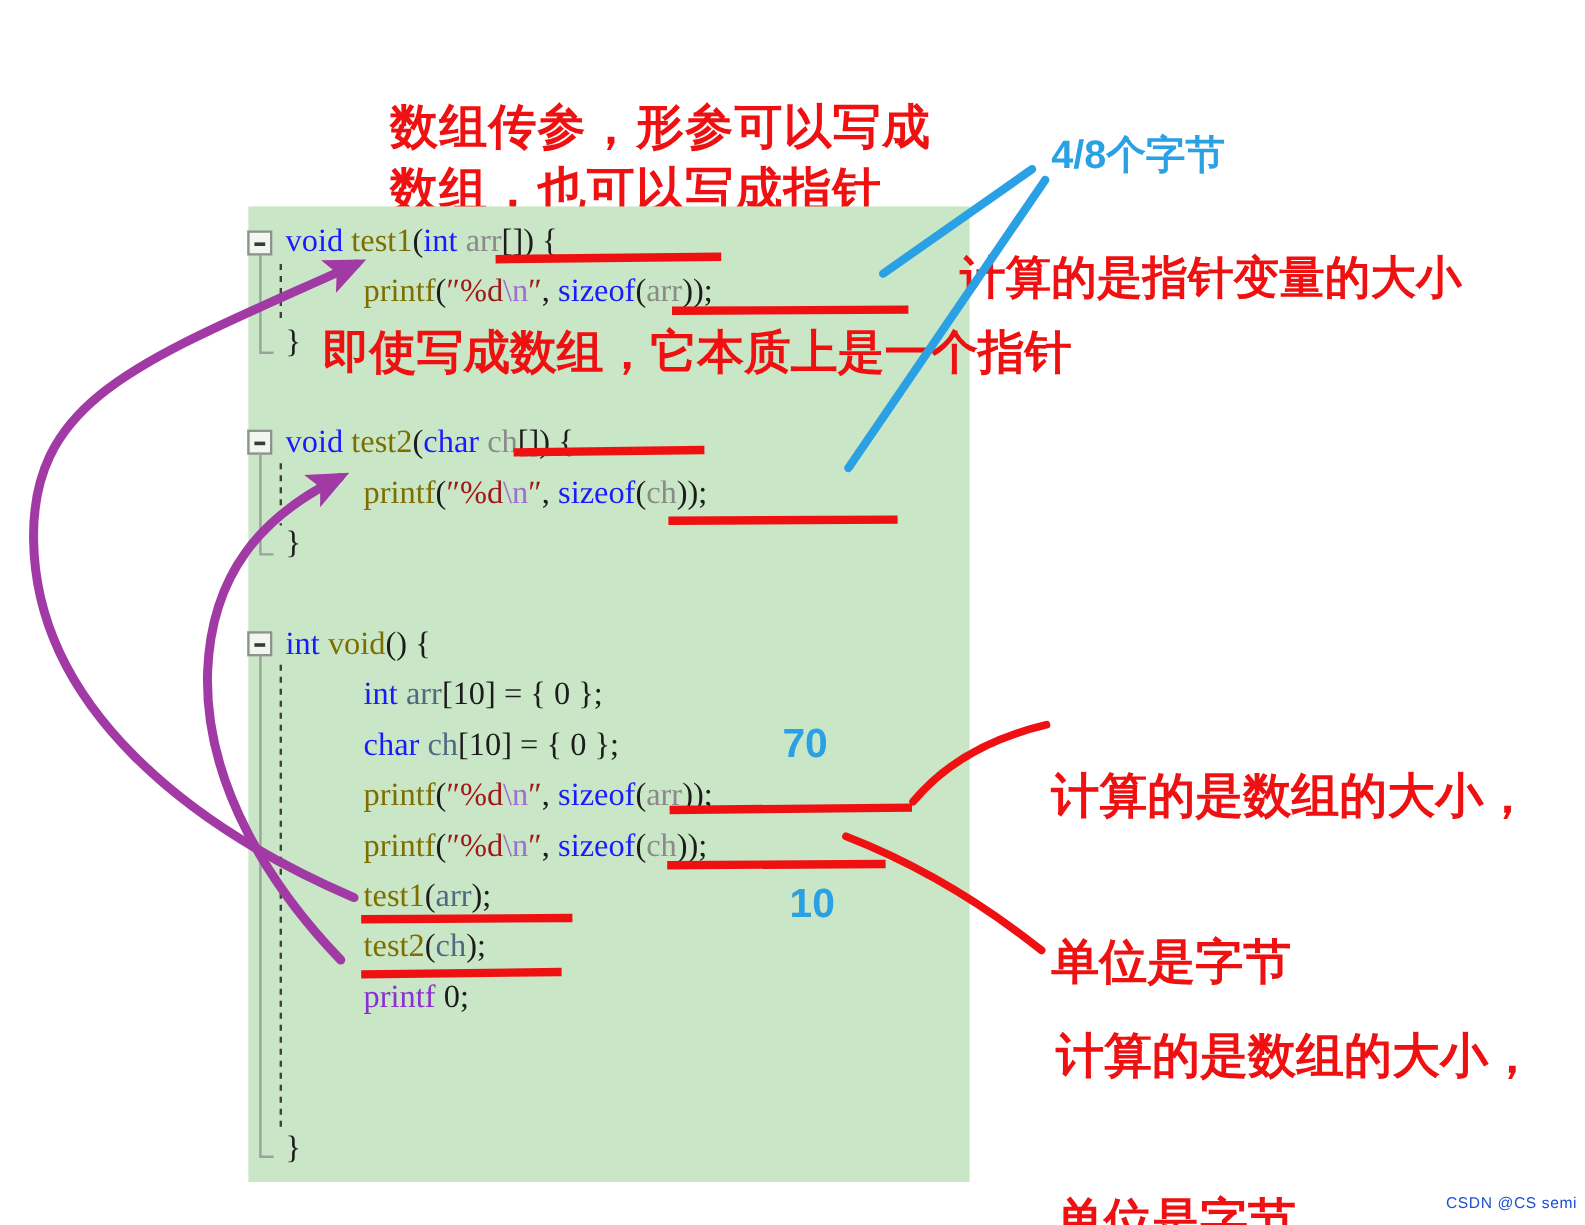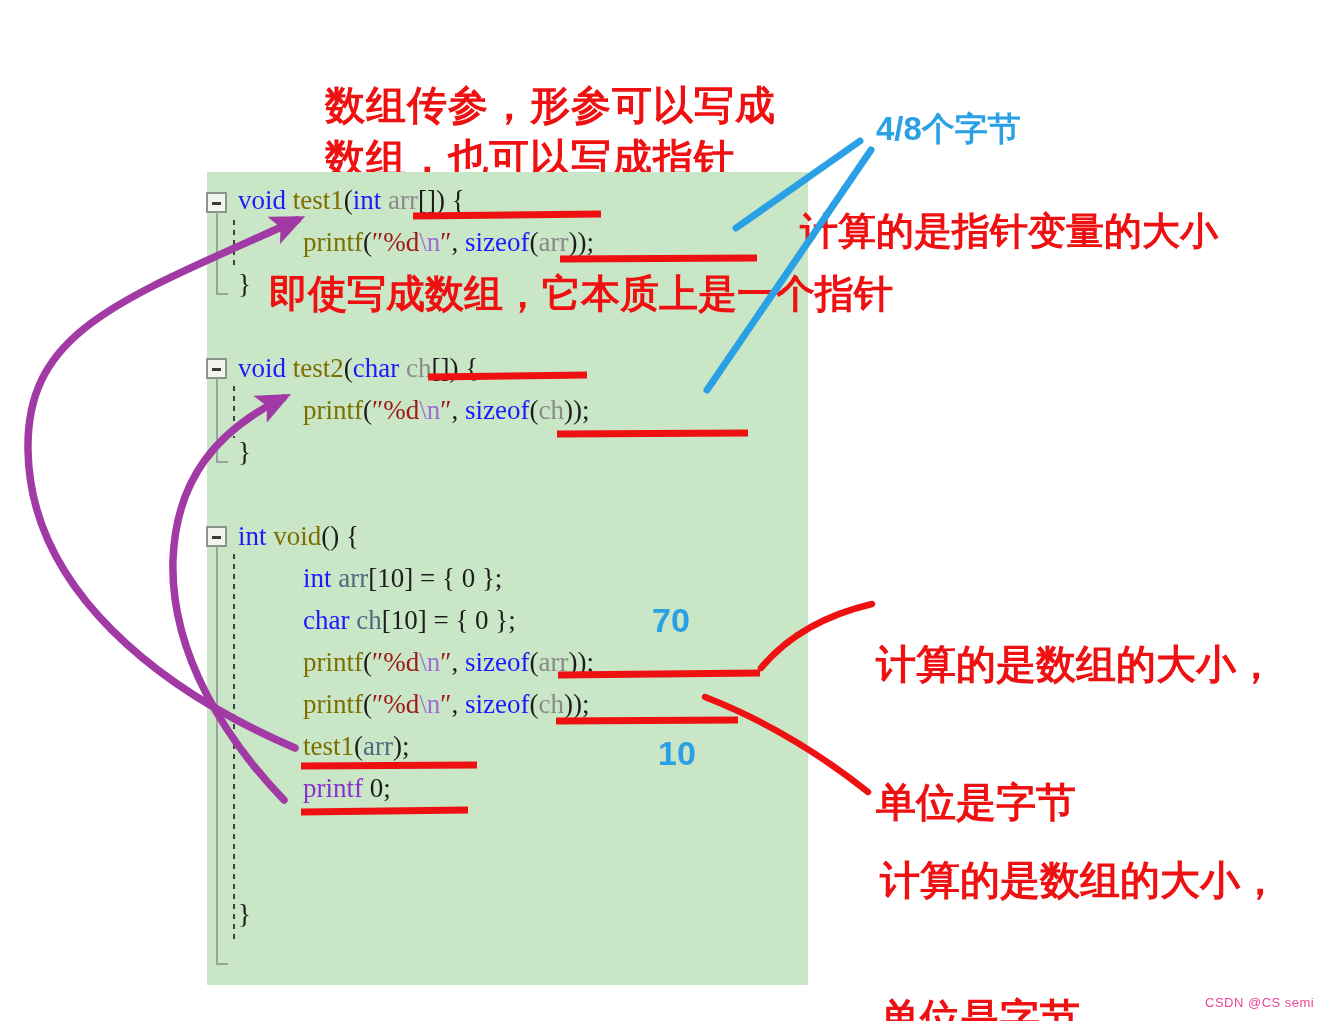--- a/index.html
+++ b/index.html
@@ -20,21 +20,21 @@
   
   .anno{position:absolute;font-weight:700;white-space:pre;}
   .red-text{color:var(--anno-red,#ef1111);}
   .blue-text{color:var(--anno-blue,#2aa1e4);}
   .title-line{font-size:40px;letter-spacing:1px;}
   .note{font-size:40px;line-height:46px;}
   .note1{font-size:38px;}
   .essence{font-size:39px;}
   .bytes{font-size:33px;}
   .bignum{font-size:34px;font-family:"Liberation Sans",sans-serif;}
-  .watermark{position:absolute;left:1205px;top:995px;font-size:13px;color:#ec4899;
+  .watermark{position:absolute;left:1205px;top:995px;font-size:13px;color:#1d4ed8;
              font-weight:400;letter-spacing:.5px;}
   
   .overlay{position:absolute;left:0;top:0;pointer-events:none;}
 </style>
 </head>
 <body>
 
 <div class="canvas">
 
   <div class="anno red-text title-line" style="left:325px;top:131px;">数组，也可以写成指针</div>
@@ -51,20 +51,21 @@
         <div class="code-line ind0"><span style="color: rgb(26, 26, 255);">void</span><span style="color: rgb(28, 28, 28);"> </span><span style="color: rgb(126, 110, 0);">test2</span><span style="color: rgb(28, 28, 28);">(</span><span style="color: rgb(26, 26, 255);">char</span><span style="color: rgb(28, 28, 28);"> </span><span style="color: rgb(138, 138, 138);">ch</span><span style="color: rgb(28, 28, 28);">[]) {</span></div>
         <div class="code-line ind1"><span style="color: rgb(126, 110, 0);">printf</span><span style="color: rgb(28, 28, 28);">(</span><span style="color: rgb(160, 24, 24);">″%d</span><span style="color: rgb(160, 108, 214);">\n</span><span style="color: rgb(160, 24, 24);">″</span><span style="color: rgb(28, 28, 28);">, </span><span style="color: rgb(26, 26, 255);">sizeof</span><span style="color: rgb(28, 28, 28);">(</span><span style="color: rgb(138, 138, 138);">ch</span><span style="color: rgb(28, 28, 28);">));</span></div>
         <div class="code-line ind0"><span style="color: rgb(28, 28, 28);">}</span></div>
         <div class="code-line ind1"></div>
         <div class="code-line ind0"><span style="color: rgb(26, 26, 255);">int</span><span style="color: rgb(28, 28, 28);"> </span><span style="color: rgb(126, 110, 0);">void</span><span style="color: rgb(28, 28, 28);">() {</span></div>
         <div class="code-line ind1"><span style="color: rgb(26, 26, 255);">int</span><span style="color: rgb(28, 28, 28);"> </span><span style="color: rgb(79, 106, 128);">arr</span><span style="color: rgb(28, 28, 28);">[10] = { 0 };</span></div>
         <div class="code-line ind1"><span style="color: rgb(26, 26, 255);">char</span><span style="color: rgb(28, 28, 28);"> </span><span style="color: rgb(79, 106, 128);">ch</span><span style="color: rgb(28, 28, 28);">[10] = { 0 };</span></div>
         <div class="code-line ind1"><span style="color: rgb(126, 110, 0);">printf</span><span style="color: rgb(28, 28, 28);">(</span><span style="color: rgb(160, 24, 24);">″%d</span><span style="color: rgb(160, 108, 214);">\n</span><span style="color: rgb(160, 24, 24);">″</span><span style="color: rgb(28, 28, 28);">, </span><span style="color: rgb(26, 26, 255);">sizeof</span><span style="color: rgb(28, 28, 28);">(</span><span style="color: rgb(138, 138, 138);">arr</span><span style="color: rgb(28, 28, 28);">));</span></div>
         <div class="code-line ind1"><span style="color: rgb(126, 110, 0);">printf</span><span style="color: rgb(28, 28, 28);">(</span><span style="color: rgb(160, 24, 24);">″%d</span><span style="color: rgb(160, 108, 214);">\n</span><span style="color: rgb(160, 24, 24);">″</span><span style="color: rgb(28, 28, 28);">, </span><span style="color: rgb(26, 26, 255);">sizeof</span><span style="color: rgb(28, 28, 28);">(</span><span style="color: rgb(138, 138, 138);">ch</span><span style="color: rgb(28, 28, 28);">));</span></div>
         <div class="code-line ind1"><span style="color: rgb(126, 110, 0);">test1</span><span style="color: rgb(28, 28, 28);">(</span><span style="color: rgb(79, 106, 128);">arr</span><span style="color: rgb(28, 28, 28);">);</span></div>
+        <div class="code-line ind1"><span style="color: rgb(126, 110, 0);">test2</span><span style="color: rgb(28, 28, 28);">(</span><span style="color: rgb(79, 106, 128);">ch</span><span style="color: rgb(28, 28, 28);">);</span></div>
         <div class="code-line ind1"><span style="color: rgb(138, 47, 208);">printf</span><span style="color: rgb(28, 28, 28);"> 0;</span></div>
         <div class="code-line ind1"></div>
         <div class="code-line ind1"></div>
         <div class="code-line ind0"><span style="color: rgb(28, 28, 28);">}</span></div>
       </div>
   </div>
 
   <div class="fold-box" style="left:206px;top:192px;">
     <span class="minus-bar"></span>
     </div>

